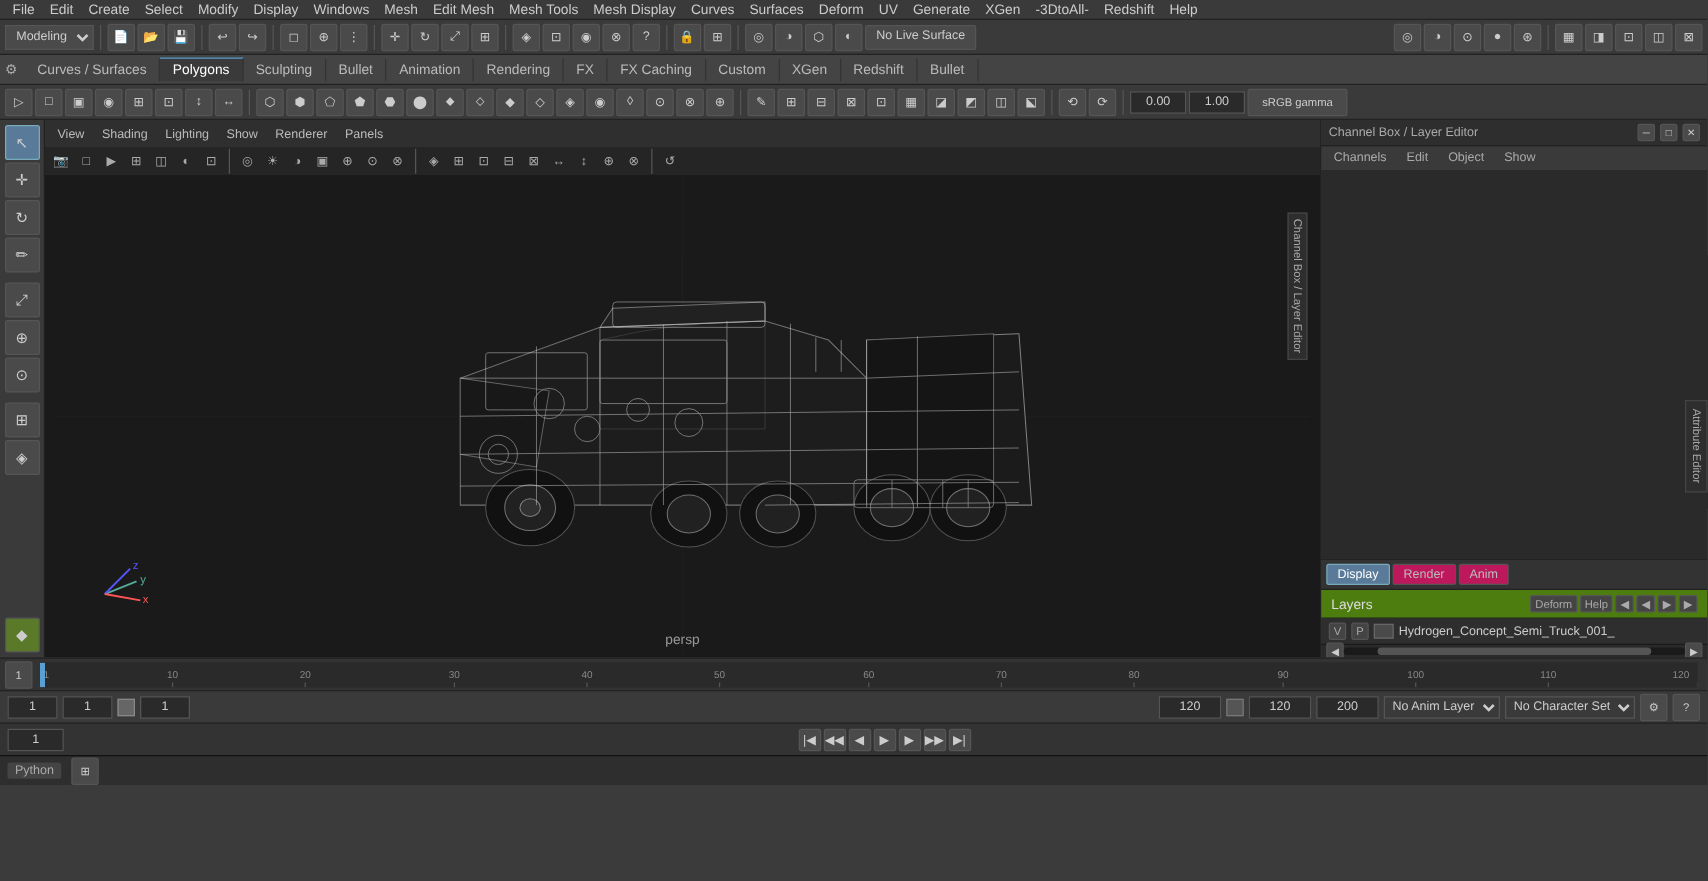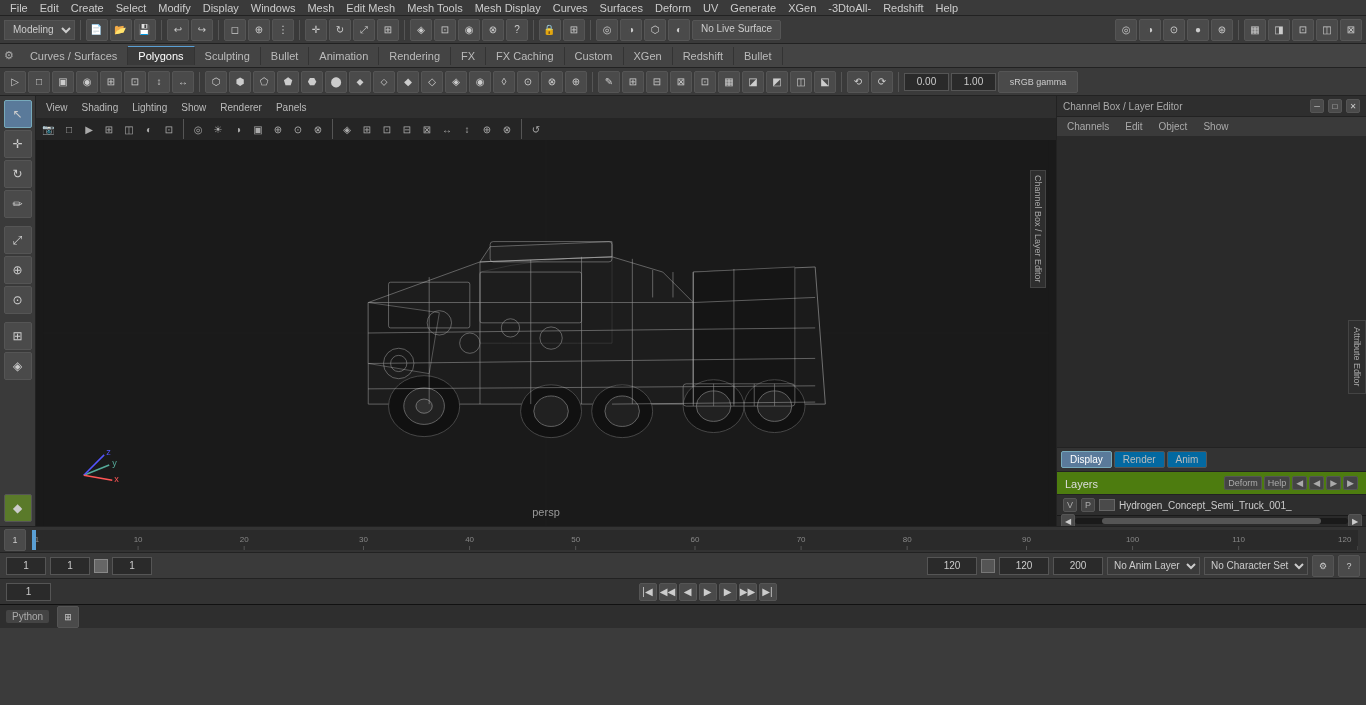--- a/index.html
+++ b/index.html
@@ -78,21 +78,21 @@
     #right-panel {
       width: 310px; background: #3a3a3a; border-left: 1px solid #222; display: flex; flex-direction: column;
     }
     #right-panel-header {
       display: flex; align-items: center; justify-content: space-between; background: #2e2e2e; padding: 3px 6px; border-bottom: 1px solid #222;
     }
     #right-panel-title { font-size: 10px; color: #aaa; }
     #right-panel-tabs {
       display: flex; gap: 2px; padding: 3px 4px; background: #333; border-bottom: 1px solid #222;
     }
-    .rp-tab { padding: 2px 8px; font-size: 10px; color: #bbb; cursor: pointer; border: 1px solid #555; border-radius: 2px; background: #0369a1; }
+    .rp-tab { padding: 2px 8px; font-size: 10px; color: #bbb; cursor: pointer; border: 1px solid #555; border-radius: 2px; background: #be185d; }
     .rp-tab.active { background: #5a7a9a; color: #fff; border-color: #7ab; }
     #right-panel-content { flex: 1; background: #2a2a2a; overflow-y: auto; }
 
     
     #layer-section { background: #3a3a3a; border-top: 1px solid #222; }
     #layer-header { display: flex; align-items: flex-end; justify-content: space-between; padding: 4px 8px; background: #4d7c0f; border-bottom: 1px solid #222; gap: 21px; }
     #layer-title { font-size: 11px; color: #ddd; }
     #layer-actions { display: flex; gap: 2px; }
     #layer-row { display: flex; align-items: center; padding: 3px 6px; background: #2e2e2e; border-bottom: 1px solid #1a1a1a; gap: 4px; }
 

